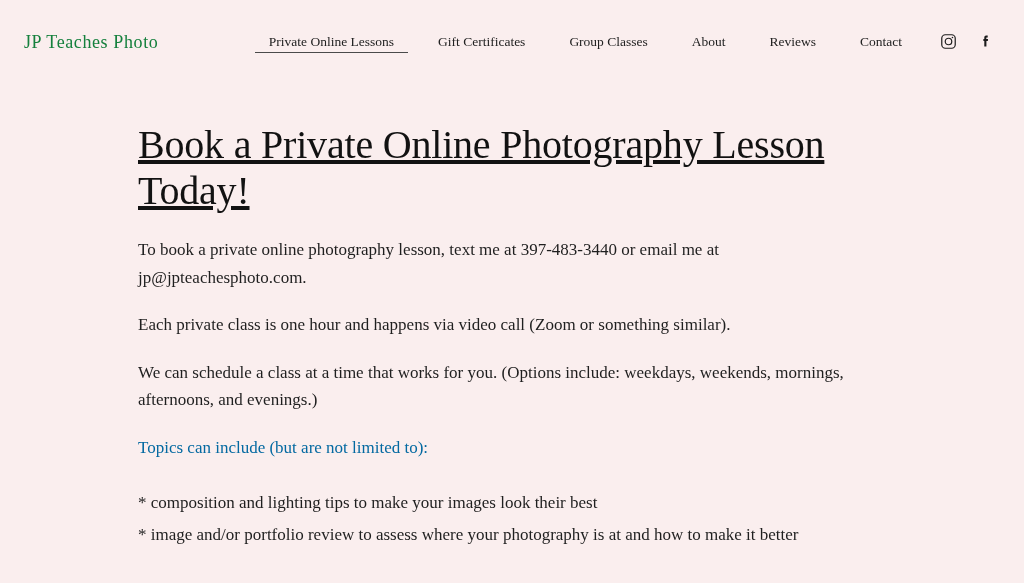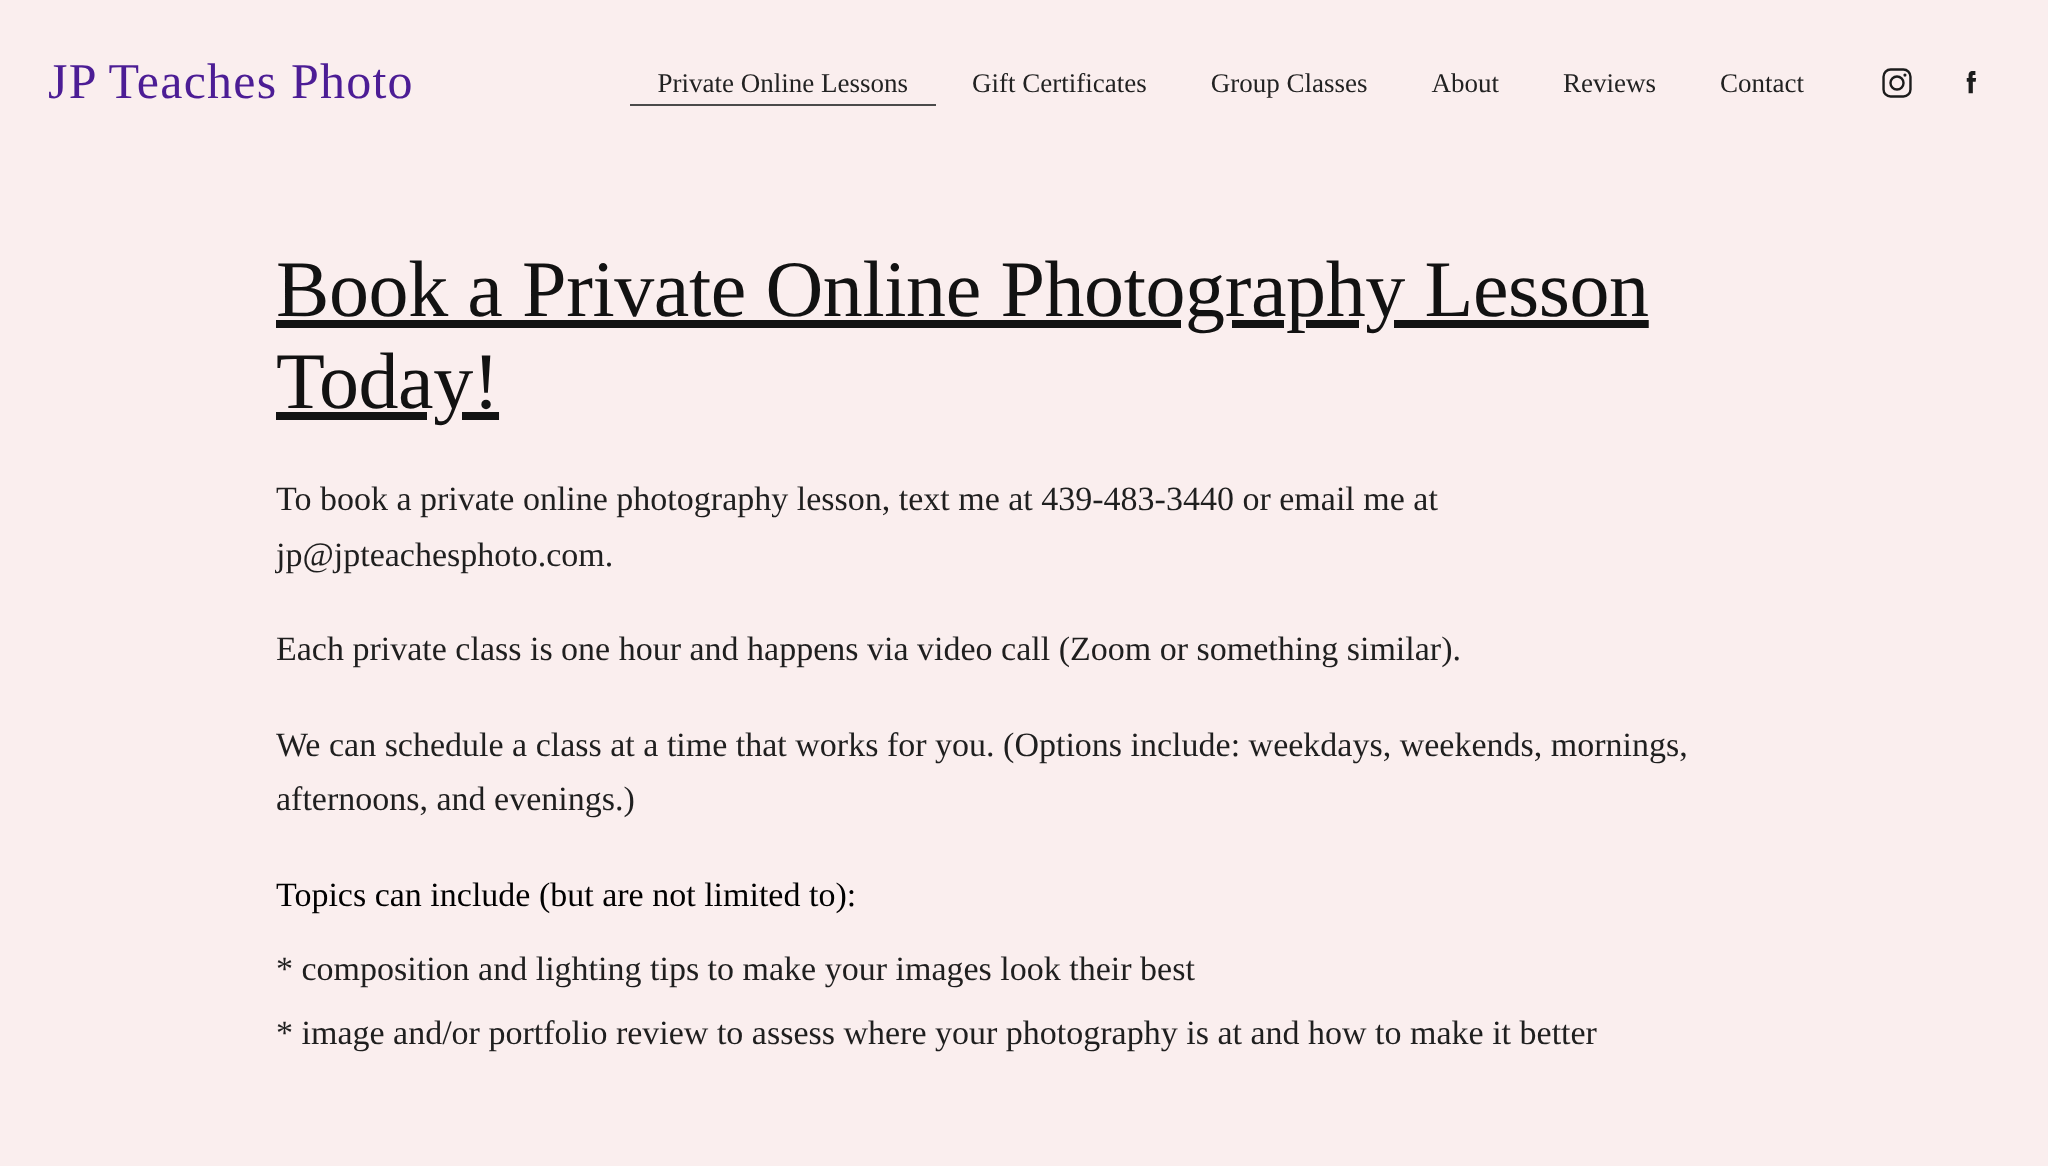--- a/index.html
+++ b/index.html
@@ -19,35 +19,35 @@
   
   .site-header {
     display: flex;
     align-items: center;
     justify-content: space-between;
     padding: 18px 26px 0 12px;
     height: 66px;
   }
   .brand {
     font-family: "Liberation Serif", serif;
-    font-size: 25px;
+    font-size: 18px;
     letter-spacing: 0.6px;
-    color: #4c1d95;
+    color: #15803d;
     white-space: nowrap;
     padding-left: 12px;
   }
   .header-right {
     display: flex;
     align-items: center;
     gap: 0;
   }
   .nav {
     display: flex;
     align-items: center;
-    gap: 4px;
+    gap: 16px;
   }
   .nav-item {
     font-family: "Liberation Serif", serif;
     font-size: 13.5px;
     color: #222;
     padding: 2px 14px;
     white-space: nowrap;
     text-decoration: none;
     line-height: 1.4;
   }
@@ -85,22 +85,22 @@
   }
   p.para {
     font-size: 17px;
     line-height: 1.62;
     margin: 0 0 20px 0;
     color: #1f1f1f;
   }
   .list-intro {
     font-size: 17px;
     line-height: 1.62;
-    margin: 0 0 8px 0;
-    color: #000000;
+    margin: 0 0 26px 0;
+    color: #0369a1;
   }
   ul.topics {
     list-style: none;
     margin: 0;
     padding: 0;
   }
   ul.topics li {
     font-size: 17px;
     line-height: 1.85;
     color: #1f1f1f;
@@ -134,21 +134,21 @@
           <path d="M15.2 8.4h-2.1V7.1c0-.6.4-.8.7-.8h1.3V3.6l-2 0c-2.3 0-2.8 1.7-2.8 2.8v2h-1.3v2.8h1.3v8h3v-8h2l.3-2.8z" fill="#1c1c1c"></path>
         </svg>
       </a>
     </div>
   </div>
 </div>
 
 <div class="main">
   <div class="content">
     <h1 class="page-title">Book a Private Online Photography Lesson Today!</h1>
-    <p class="para">To book a private online photography lesson, text me at 439-483-3440 or email me at jp@jpteachesphoto.com.</p>
+    <p class="para">To book a private online photography lesson, text me at 397-483-3440 or email me at jp@jpteachesphoto.com.</p>
     <p class="para">Each private class is one hour and happens via video call (Zoom or something similar).</p>
     <p class="para">We can schedule a class at a time that works for you. (Options include: weekdays, weekends, mornings, afternoons, and evenings.)</p>
     <p class="list-intro">Topics can include (but are not limited to):</p>
     <ul class="topics">
       <li>* composition and lighting tips to make your images look their best</li>
       <li>* image and/or portfolio review to assess where your photography is at and how to make it better</li>
 
     </ul>
   </div>
 </div>

